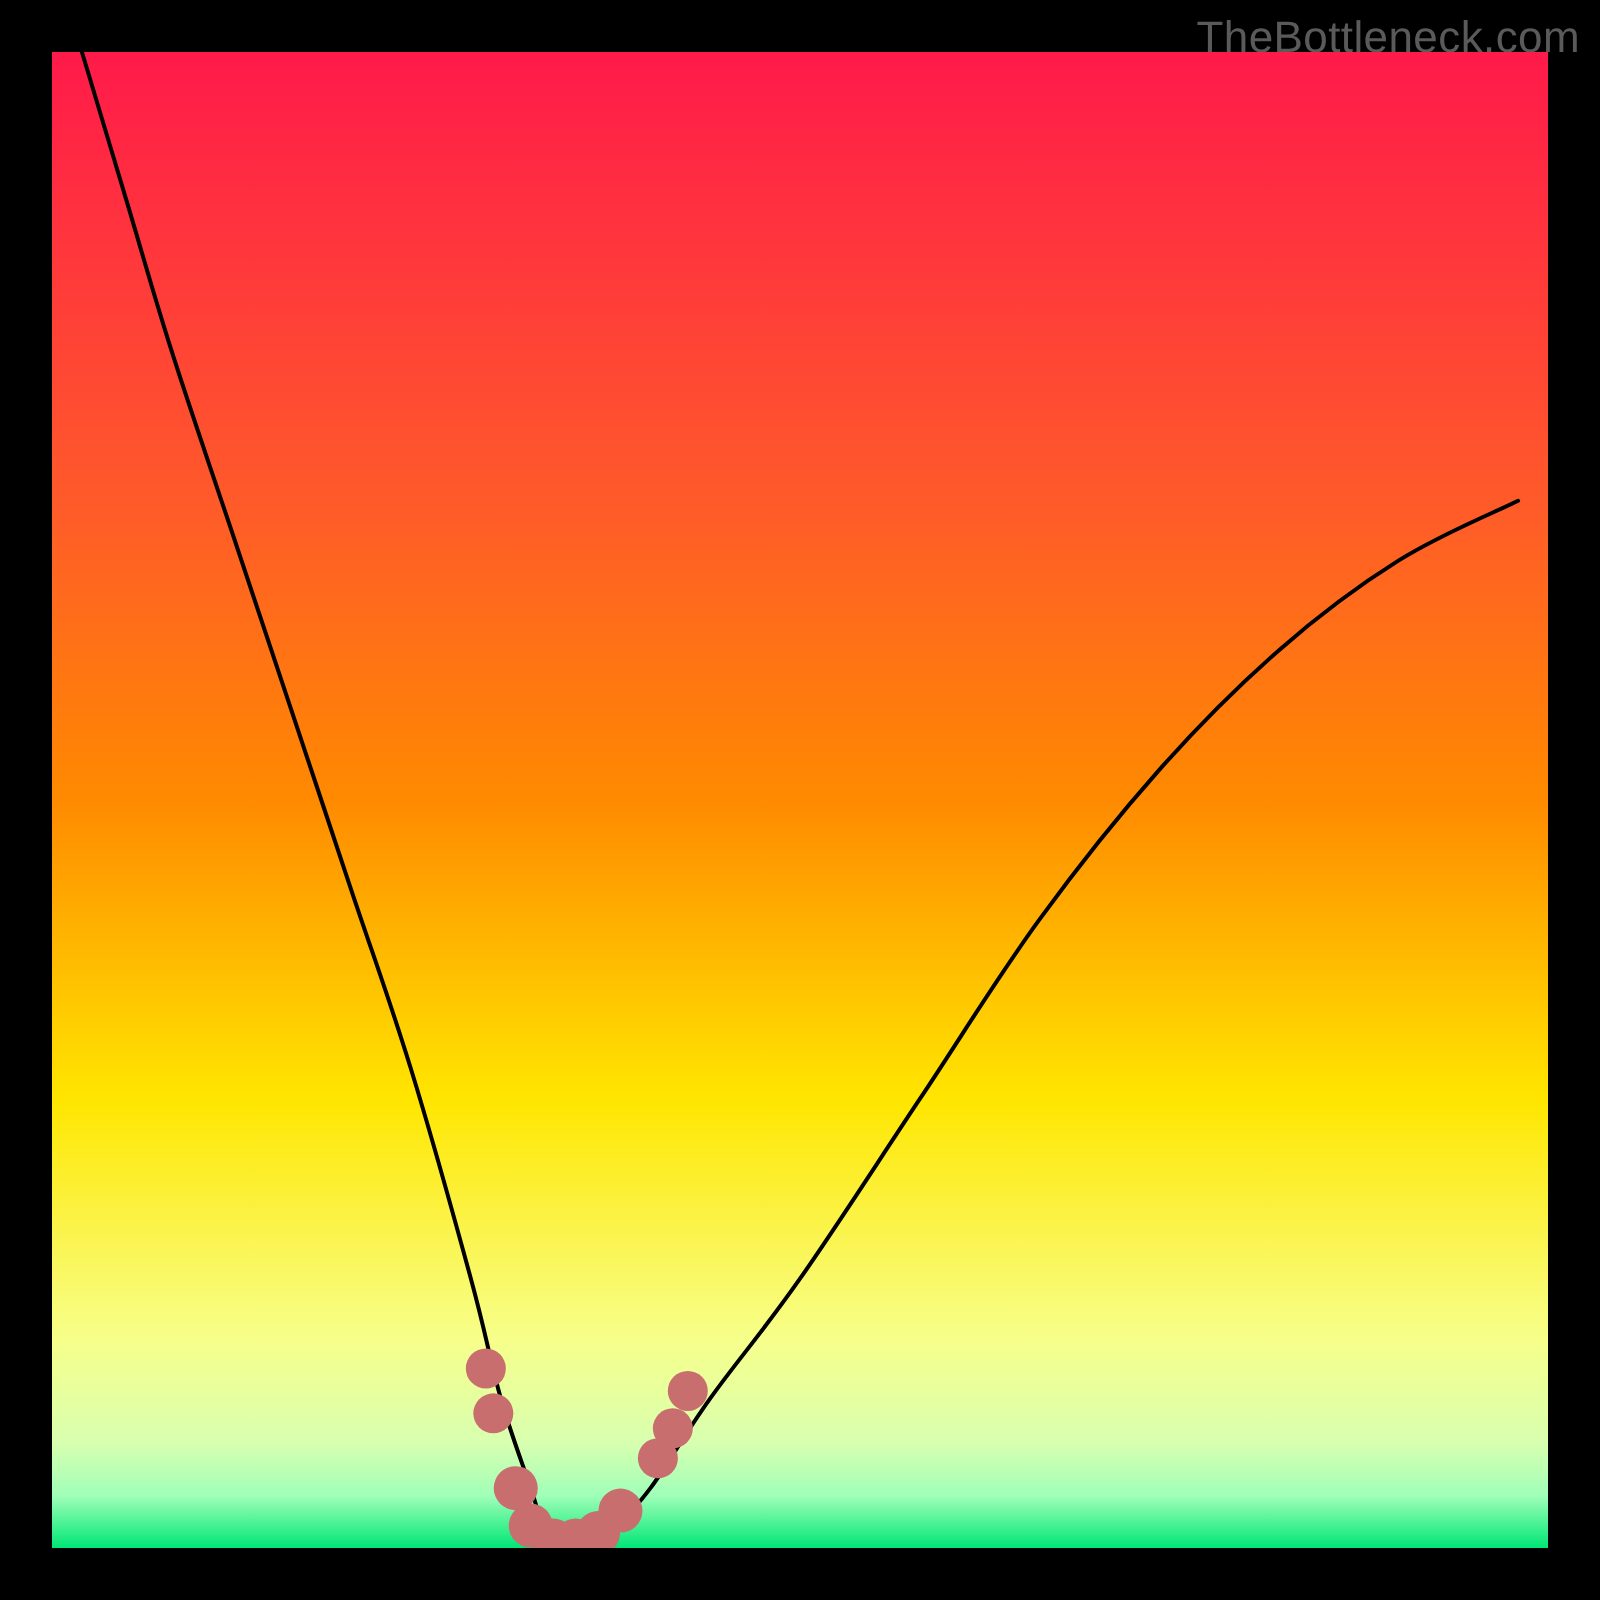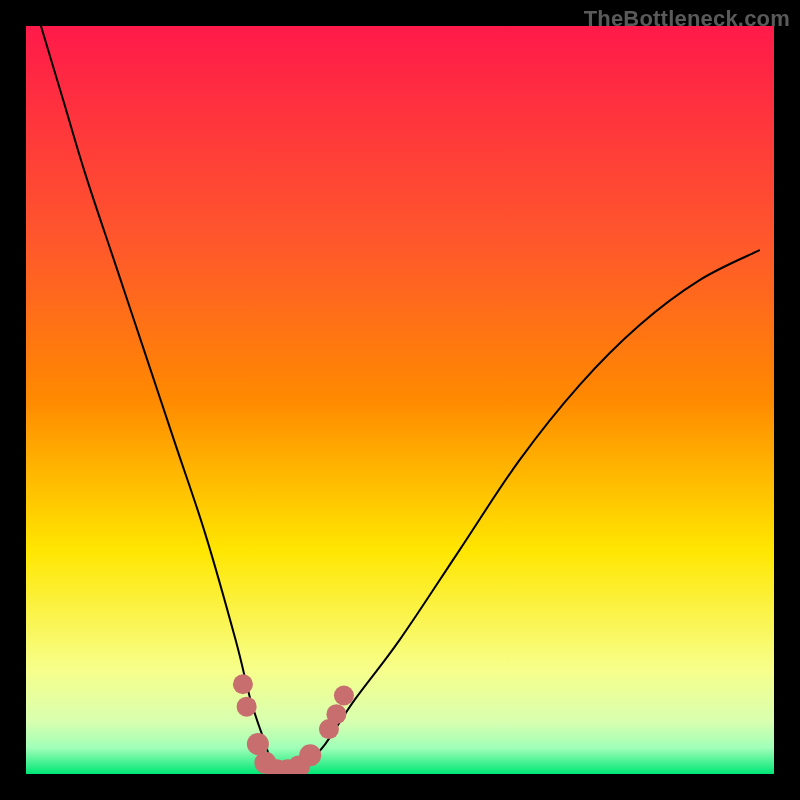--- a/index.html
+++ b/index.html
@@ -16,21 +16,21 @@
     top: 26px;
     width: 748px;
     height: 748px;
   }
   .watermark {
     position: absolute;
     top: 6px;
     right: 10px;
     font-family: Arial, Helvetica, sans-serif;
     font-size: 22px;
-    font-weight: 700;
+    font-weight: 400;
     color: #5a5a5a;
     letter-spacing: 0.2px;
   }
   svg { display: block; }
 </style>
 </head>
 <body>
 
 <div class="frame">
   <div class="watermark">TheBottleneck.com</div>

